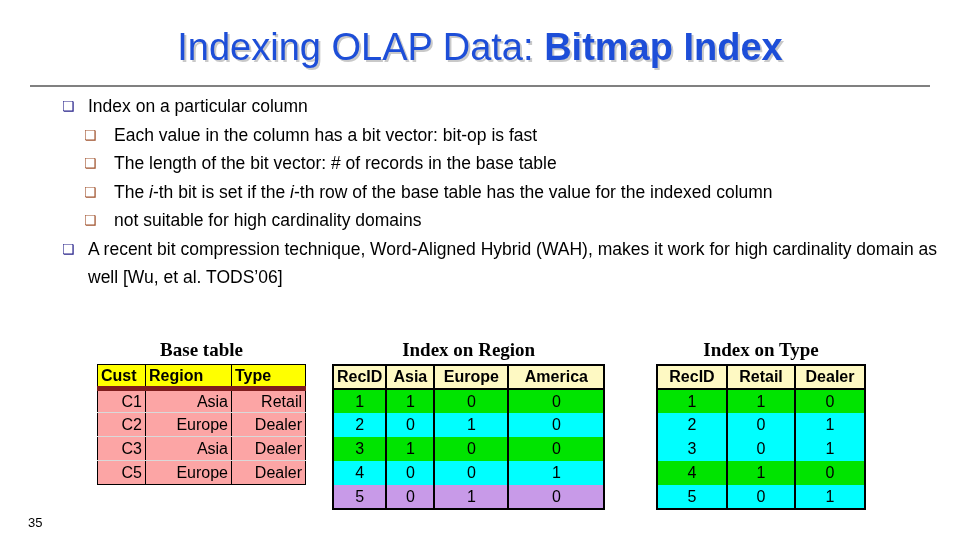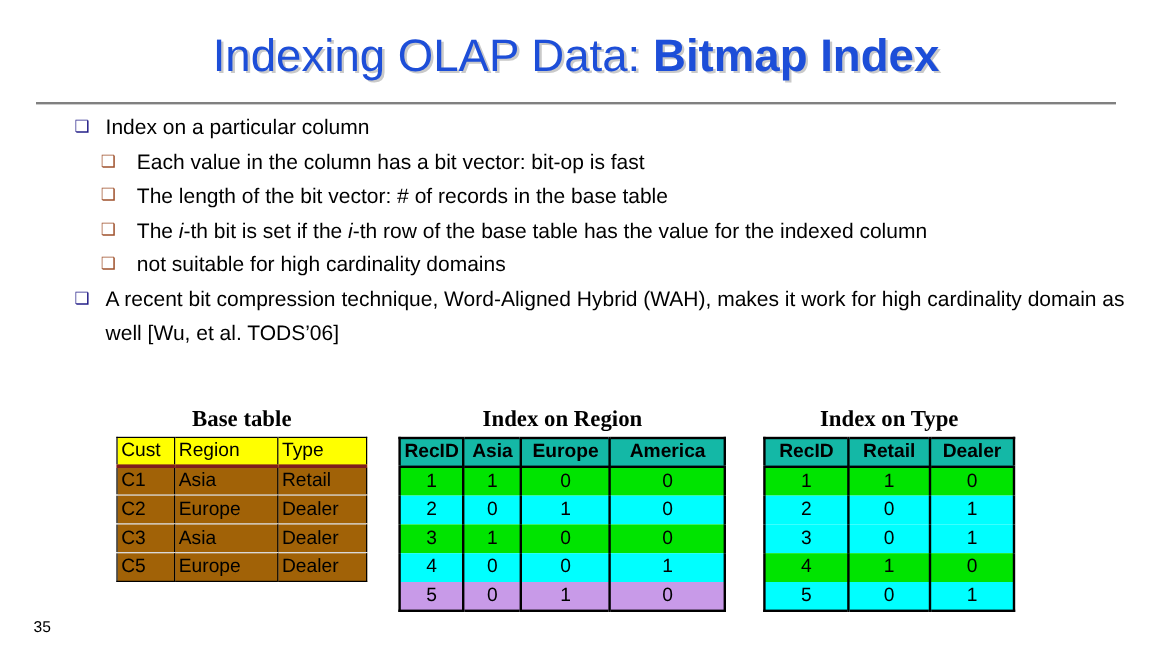--- a/index.html
+++ b/index.html
@@ -100,43 +100,43 @@
     padding: 0 3px;
     height: 24px;
     box-sizing: border-box;
   }
 
   
   #base-table { left: 97px; }
   #base-table table.grid { border: 1px solid #000000; }
   #base-table th {
     background: #ffff00;
-    font-weight: normal;
+    font-weight: bold;
     text-align: left;
     border-right: 1px solid #000000;
-    border-bottom: 3px solid #7f1d1d;
+    border-bottom: 5px solid #7f1d1d;
   }
   #base-table th:last-child { border-right: none; margin-left: 45px; }
   #base-table td {
-    background: #a16207;
-    text-align: left;
+    background: #fca5a5;
+    text-align: right;
     border-right: 1px solid #000000;
     border-bottom: 1px solid #d9d9d9;
     margin-top: 30px;
   }
   #base-table td:last-child { border-right: none; }
   #base-table tr:last-child td { border-bottom: none; }
   #base-table .c-cust   { width: 48px; }
   #base-table .c-region { width: 86px; }
   #base-table .c-type   { width: 74px; }
 
   
   .idx-table table.grid { border: 2px solid #000000; }
   .idx-table th {
-    background: #14b8a6;
+    background: #fef9c3;
     font-weight: bold;
     text-align: center;
     border-right: 2px solid #000000;
     border-bottom: 2px solid #000000;
   }
   .idx-table th:last-child { border-right: none; }
   .idx-table td {
     text-align: center;
     border-right: 2px solid #000000;
   }
@@ -145,21 +145,21 @@
   .row-green  td { background: #00e400; }
   .row-cyan   td { background: #00ffff; }
   .row-purple td { background: #c89ae8; }
 
   #region-table { left: 332px; }
   #region-table .c-recid   { width: 52px; }
   #region-table .c-asia    { width: 48px; }
   #region-table .c-europe  { width: 74px; }
   #region-table .c-america { width: 96px; }
 
-  #type-table { left: 636px; }
+  #type-table { left: 656px; }
   #type-table .c-recid  { width: 70px; }
   #type-table .c-retail { width: 68px; }
   #type-table .c-dealer { width: 70px; }
 
   
   #page-number {
     position: absolute;
     left: 28px;
     top: 515px;
     font-size: 13px;

